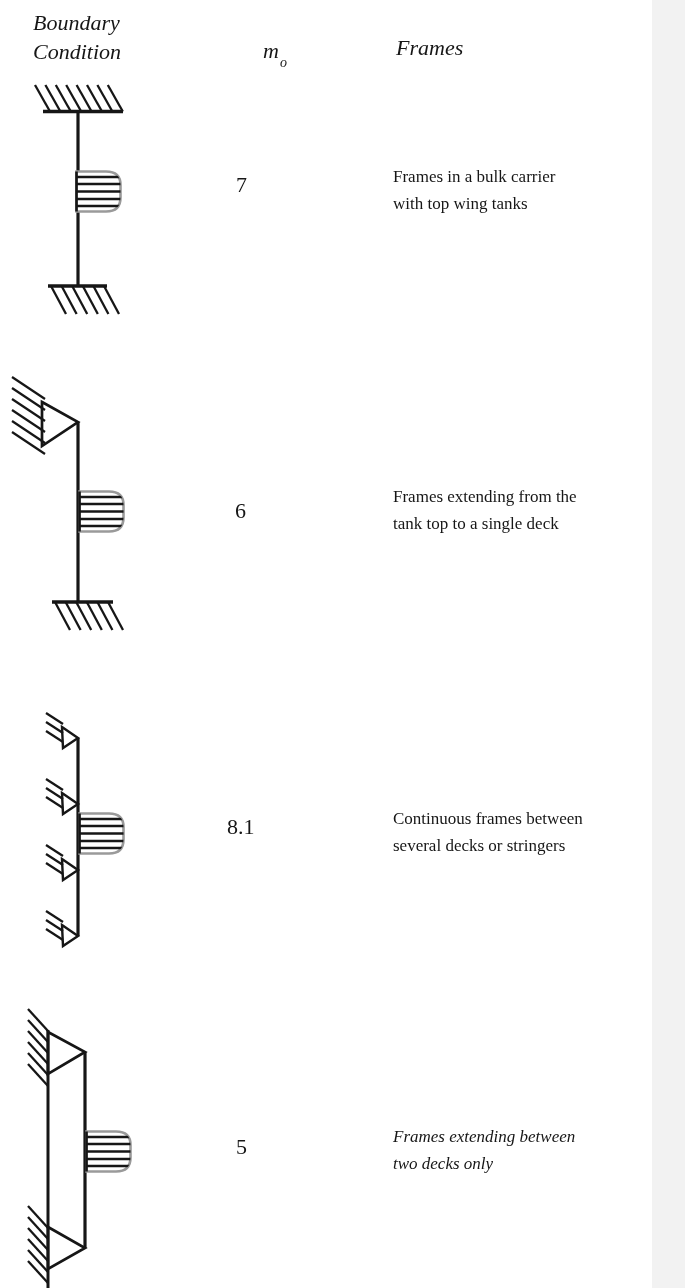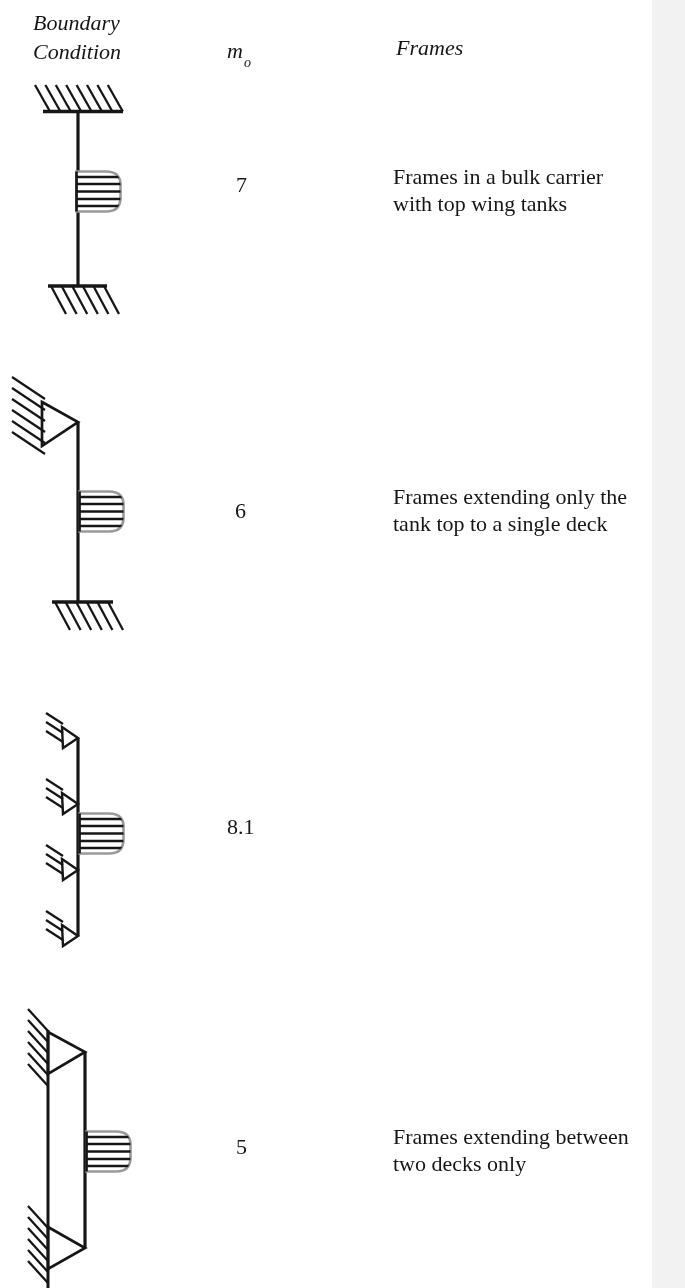--- a/index.html
+++ b/index.html
@@ -1,24 +1,24 @@
 <!DOCTYPE html>
 <html><head>
 <meta charset="utf-8">
 <style>
   html,body{margin:0;padding:0;background:#f2f2f2;}
   #page{
     position:relative;width:652px;height:1288px;background:#ffffff;
     font-family:"Liberation Serif", serif;color:#161616;overflow:hidden;
   }
   .hdr{position:absolute;font-style:italic;font-size:22px;line-height:29px;white-space:pre-line;}
-  .msym{position:absolute;font-style:italic;font-size:22px;line-height:1;}
+  .msym{position:absolute;font-style:italic;font-size:22px;line-height:1;margin-left:36px;}
   .msym sub{font-size:14px;font-style:italic;position:relative;top:4px;left:1px;}
   .mval{position:absolute;font-size:22px;line-height:1;}
-  .example{position:absolute;font-size:22px;line-height:27px;white-space:pre-line;}
+  .example{position:absolute;font-size:17px;line-height:27px;white-space:pre-line;}
   svg{position:absolute;display:block;}
   .ink{stroke:#161616;fill:none;}
 </style>
 </head>
 <body>
 
 <div id="page">
 
   <svg width="0" height="0" aria-hidden="true">
     <defs>
@@ -90,21 +90,21 @@
     <g class="ink" stroke-width="2.3">
       <line x1="55" y1="602" x2="70" y2="630"></line>
       <line x1="65.6" y1="602" x2="80.6" y2="630"></line>
       <line x1="76.2" y1="602" x2="91.2" y2="630"></line>
       <line x1="86.8" y1="602" x2="101.8" y2="630"></line>
       <line x1="97.4" y1="602" x2="112.4" y2="630"></line>
       <line x1="108" y1="602" x2="123" y2="630"></line>
     </g>
   </svg>
   <div class="mval" style="left:235px;top:500px;">6</div>
-  <div class="example" style="left:393px;top:483px;">Frames extending only the
+  <div class="example" style="left:393px;top:483px;">Frames extending from the
 tank top to a single deck</div>
 
   <svg style="left:0;top:700px;" width="160" height="290" viewBox="0 700 160 290" aria-label="continuous-frame-with-multiple-pinned-supports">
     <line class="ink" x1="78" y1="738" x2="78" y2="936" stroke-width="3.2"></line>
 
     <g class="ink" stroke-width="2.3">
       <line x1="46" y1="713" x2="63" y2="724"></line>
       <line x1="46" y1="722" x2="63" y2="733"></line>
       <line x1="46" y1="731" x2="63" y2="742"></line>
       <path d="M62,727 L78,738 L63,748 Z" stroke-width="2.4"></path>
@@ -126,20 +126,22 @@
     </g>
 
     <g class="ink" stroke-width="2.3">
       <line x1="46" y1="911" x2="63" y2="922"></line>
       <line x1="46" y1="920" x2="63" y2="931"></line>
       <line x1="46" y1="929" x2="63" y2="940"></line>
       <path d="M62,925 L78,936 L63,946 Z" stroke-width="2.4"></path>
     </g>
   </svg>
   <div class="mval" style="left:227px;top:816px;">8.1</div>
+  <div class="example" style="left:393px;top:805px;">Continuous frames between
+several decks or stringers</div>
 
   <svg style="left:0;top:1005px;" width="160" height="283" viewBox="0 1005 160 283" aria-label="frame-pinned-between-two-decks">
     <g class="ink" stroke-width="2.3">
       <line x1="28" y1="1009" x2="48" y2="1031"></line>
       <line x1="28" y1="1020" x2="48" y2="1042"></line>
       <line x1="28" y1="1031" x2="48" y2="1053"></line>
       <line x1="28" y1="1042" x2="48" y2="1064"></line>
       <line x1="28" y1="1053" x2="48" y2="1075"></line>
       <line x1="28" y1="1064" x2="48" y2="1086"></line>
     </g>
@@ -151,16 +153,16 @@
     <g class="ink" stroke-width="2.3">
       <line x1="28" y1="1206" x2="48" y2="1228"></line>
       <line x1="28" y1="1217" x2="48" y2="1239"></line>
       <line x1="28" y1="1228" x2="48" y2="1250"></line>
       <line x1="28" y1="1239" x2="48" y2="1261"></line>
       <line x1="28" y1="1250" x2="48" y2="1272"></line>
       <line x1="28" y1="1261" x2="48" y2="1283"></line>
     </g>
   </svg>
   <div class="mval" style="left:236px;top:1136px;">5</div>
-  <div class="example" style="left:393px;top:1123px;">Frames extending between
+  <div class="example" style="left:393px;top:1123px;font-style:italic;">Frames extending between
 two decks only</div>
 
 </div>
 
 </body></html>

